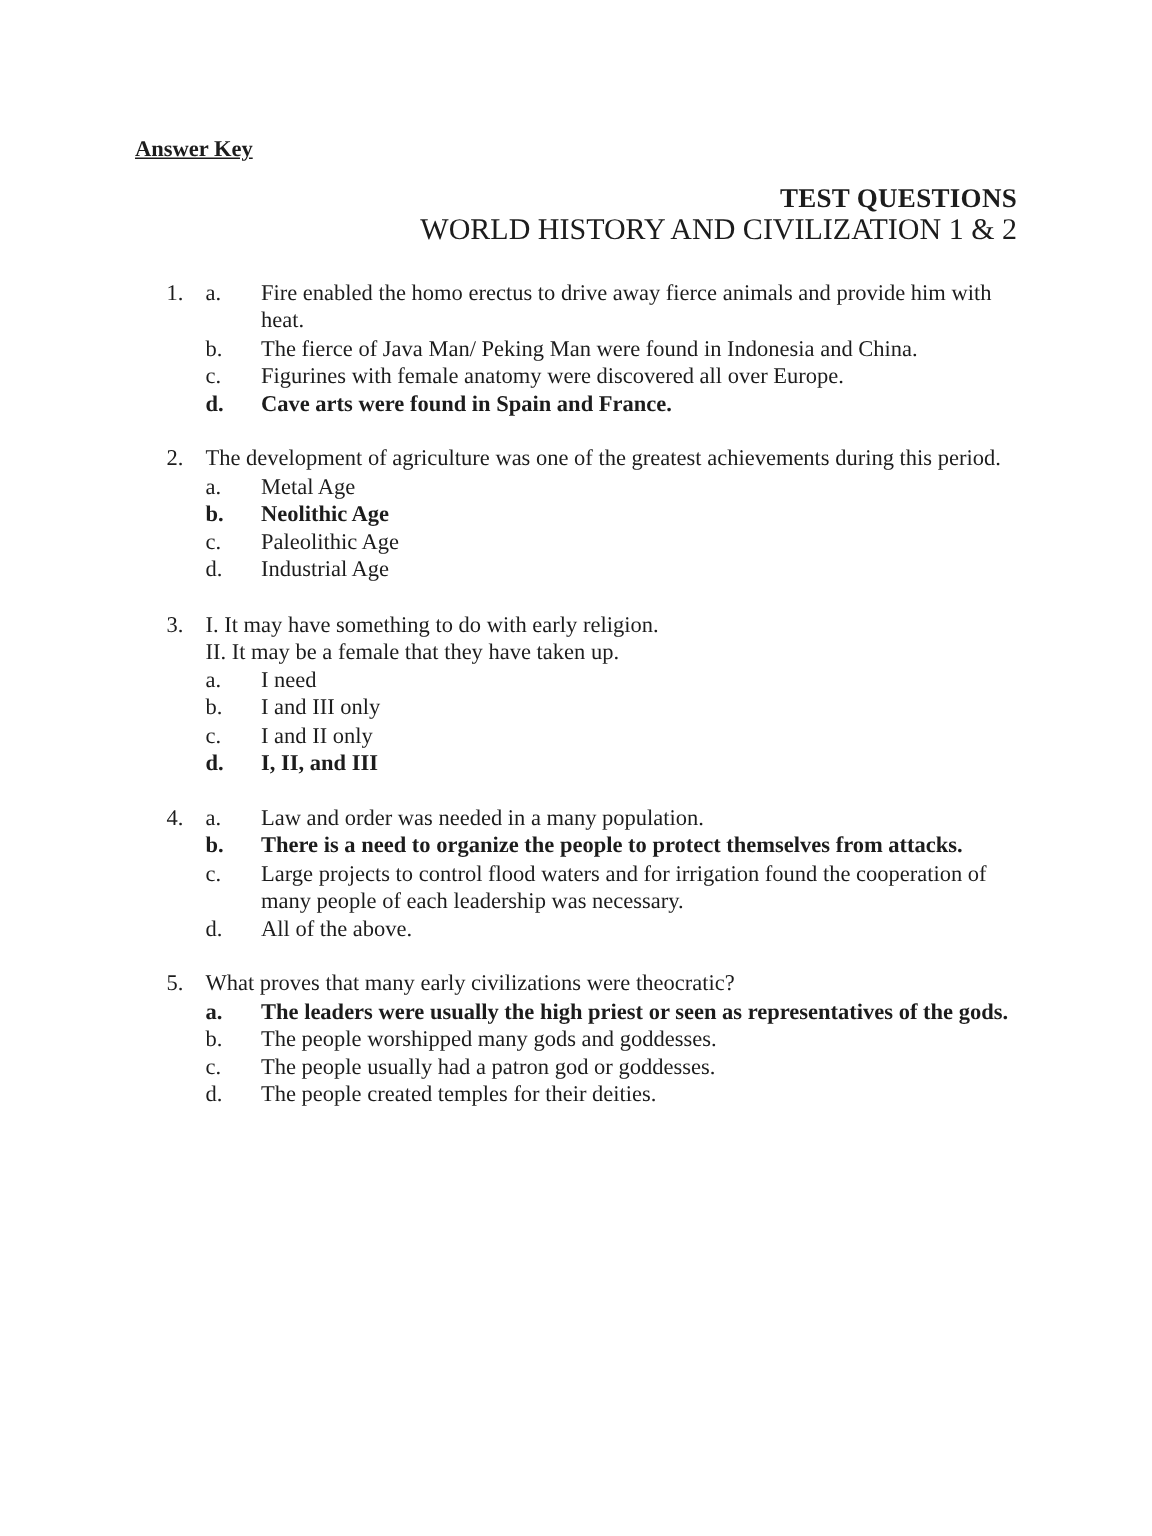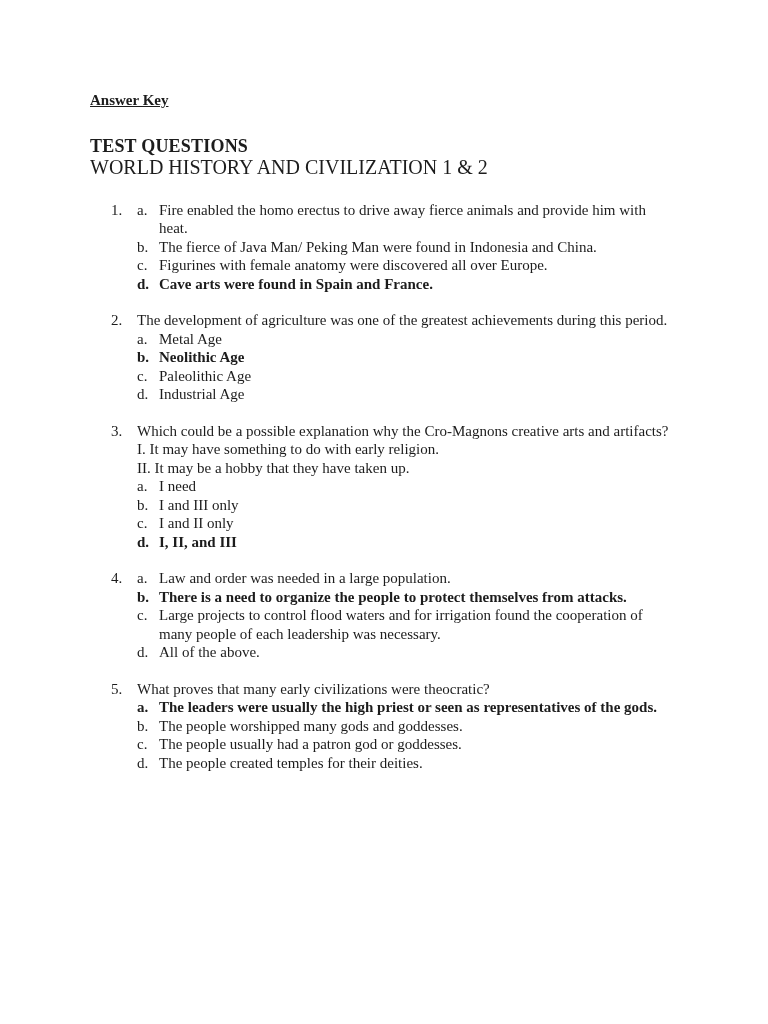--- a/index.html
+++ b/index.html
@@ -21,22 +21,22 @@
     font-size: 15px;
     line-height: 18.5px;
     color: #1c1c1c;
     background: #ffffff;
   }
   .answer-key {
     font-weight: 700;
     text-decoration: underline;
   }
   .title-block {
-    margin-top: 26px;
-    text-align: left;
+    margin-top: 12px;
+    text-align: right;
   }
   .doc-title {
     font-size: 18px;
     font-weight: 700;
     line-height: 21px;
     letter-spacing: 0.2px;
   }
   .doc-subtitle {
     font-size: 20px;
     line-height: 19px;
@@ -63,20 +63,21 @@
   .option {
     display: flex;
   }
   .opt-letter {
     flex: none;
     width: 22px;
   }
   .opt-text {
     flex: 1;
     min-width: 0;
+    margin-left: 15px;
   }
   .correct {
     font-weight: 700;
   }
 </style>
 </head>
 <body>
 
 <div class="page">
   <div class="answer-key">Answer Key</div>
@@ -140,25 +141,24 @@
     <span class="opt-letter">d.</span>
     <div class="opt-text">Industrial Age</div>
   </div>
 </div>
     </div>
   </div>
 
   <div class="question">
     <span class="q-num">3.</span>
     <div class="q-body">
-      <div class="q-text">Which could be a possible explanation why the Cro-Magnons creative arts and artifacts?</div>
       <div class="q-statements">
   <div class="statement">I. It may have something to do with early religion.</div>
 
-  <div class="statement">II. It may be a hobby that they have taken up.</div>
+  <div class="statement">II. It may be a female that they have taken up.</div>
 
 </div>
       <div class="q-options">
   <div class="option">
     <span class="opt-letter">a.</span>
     <div class="opt-text">I need</div>
   </div>
 
   <div class="option">
     <span class="opt-letter">b.</span>
@@ -178,21 +178,21 @@
     </div>
   </div>
 
   <div class="question">
     <span class="q-num">4.</span>
     <div class="q-body">
       <div class="q-statements"></div>
       <div class="q-options">
   <div class="option">
     <span class="opt-letter">a.</span>
-    <div class="opt-text">Law and order was needed in a large population.</div>
+    <div class="opt-text">Law and order was needed in a many population.</div>
   </div>
 
   <div class="option correct">
     <span class="opt-letter">b.</span>
     <div class="opt-text">There is a need to organize the people to protect themselves from attacks.</div>
   </div>
 
   <div class="option">
     <span class="opt-letter">c.</span>
     <div class="opt-text">Large projects to control flood waters and for irrigation found the cooperation of many people of each leadership was necessary.</div>

